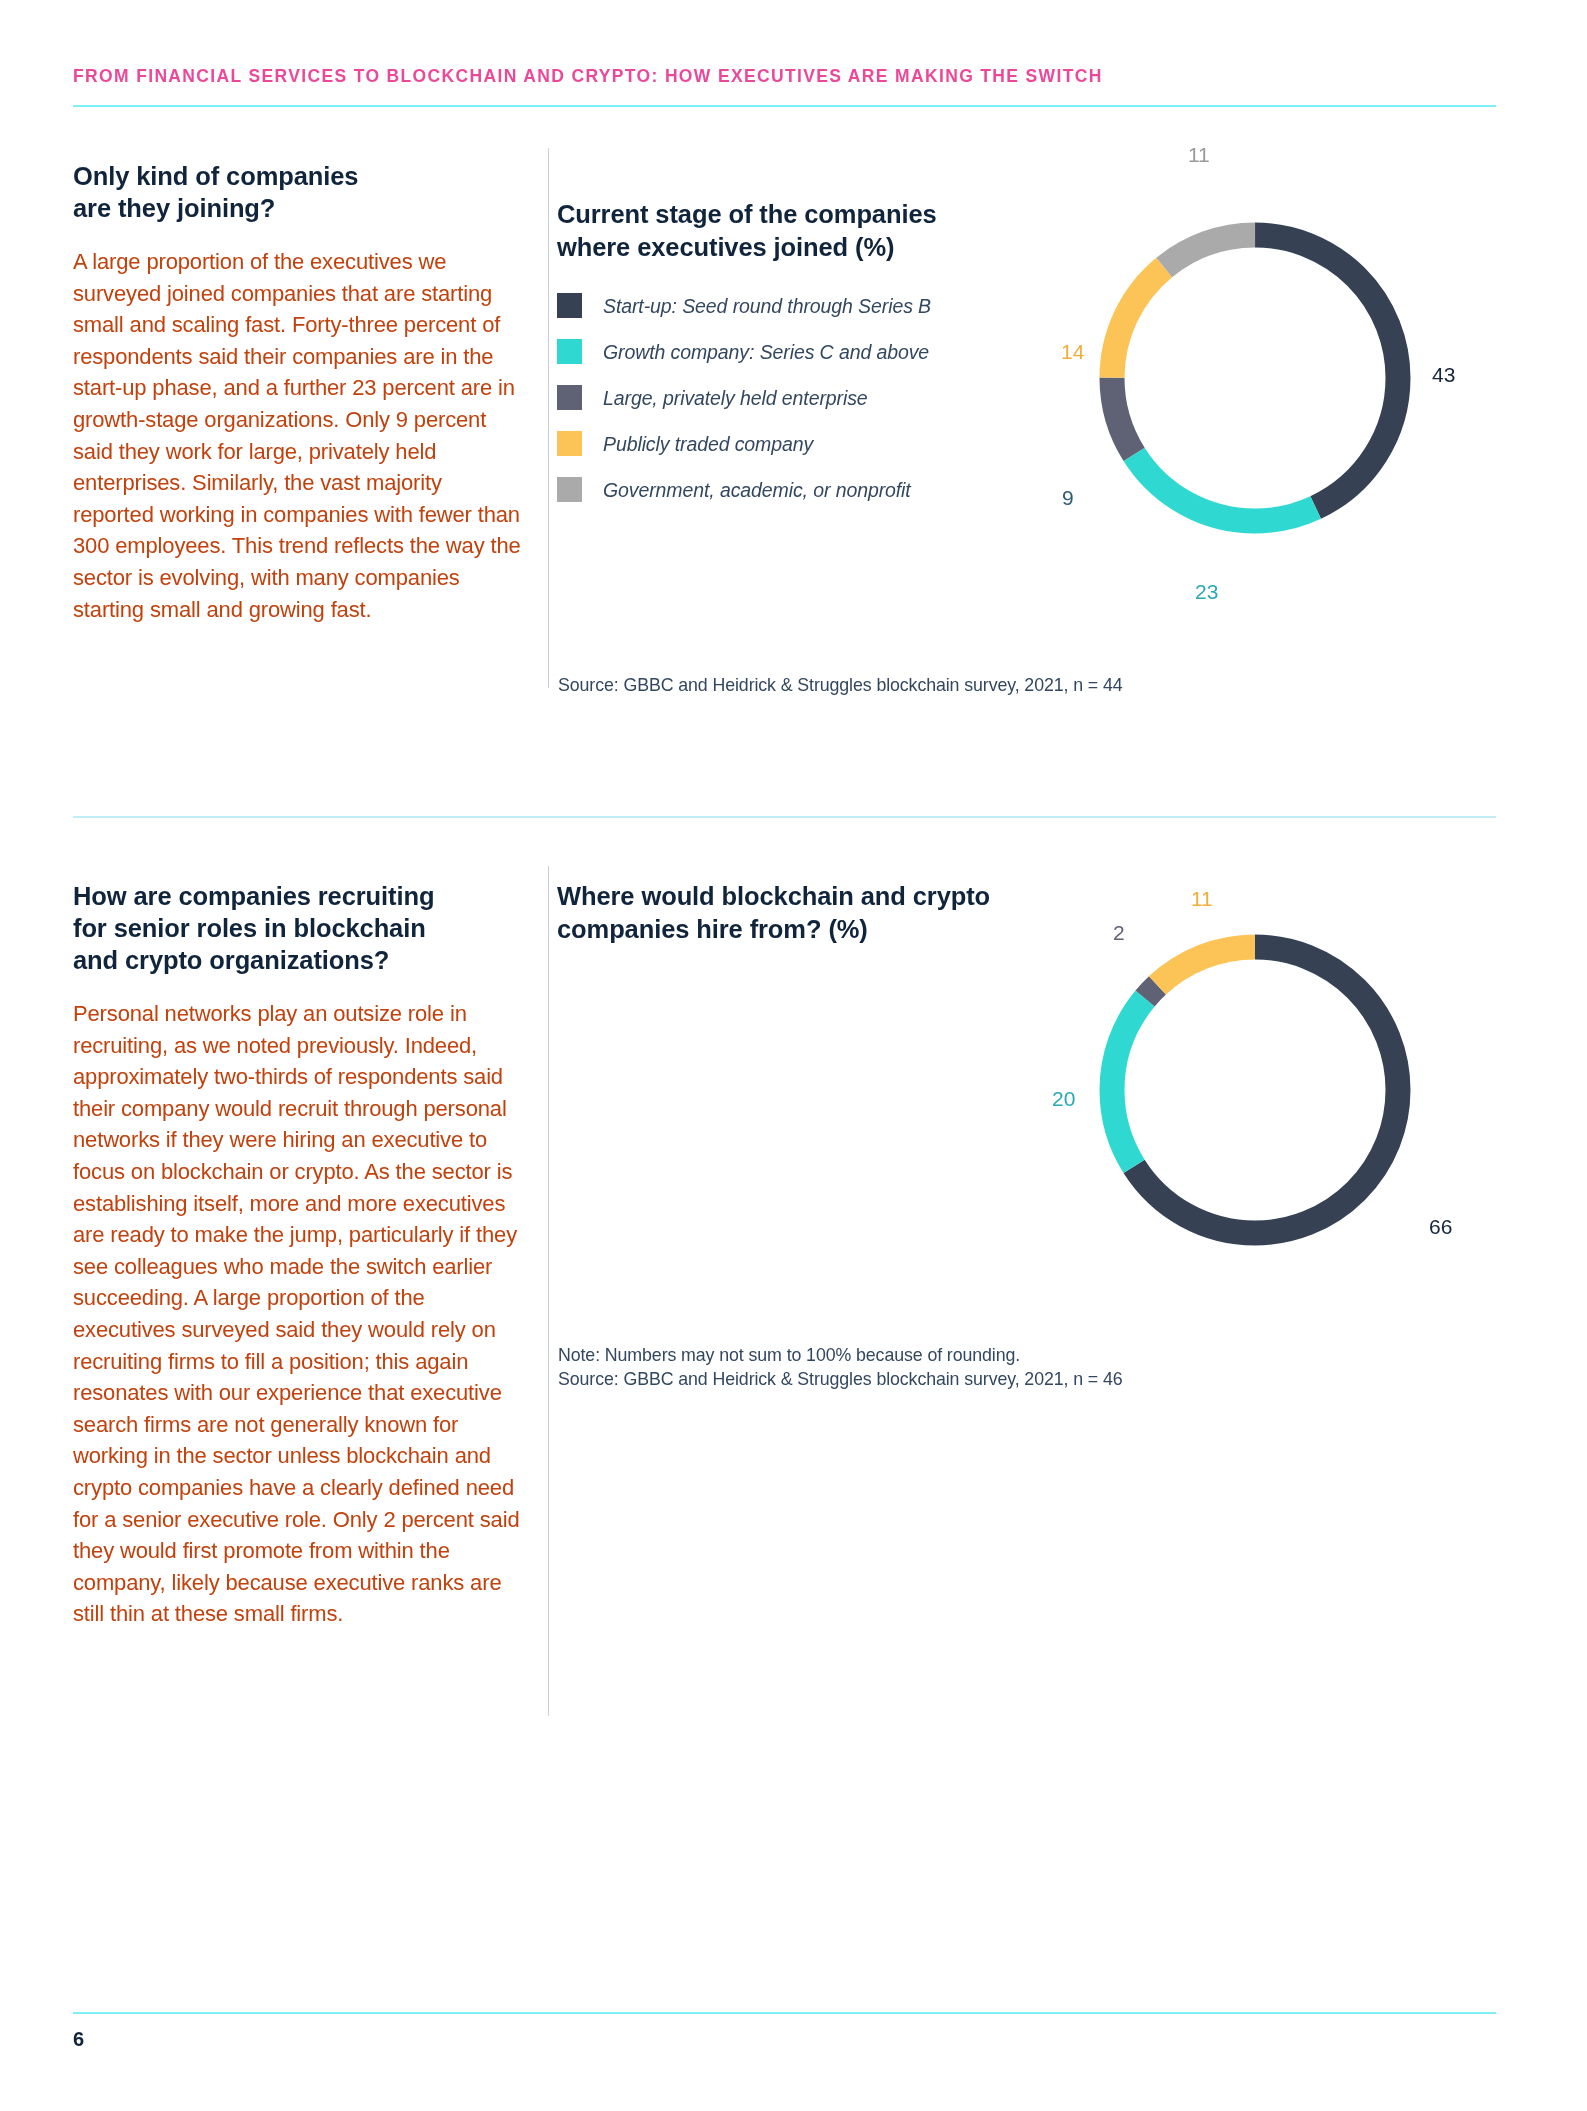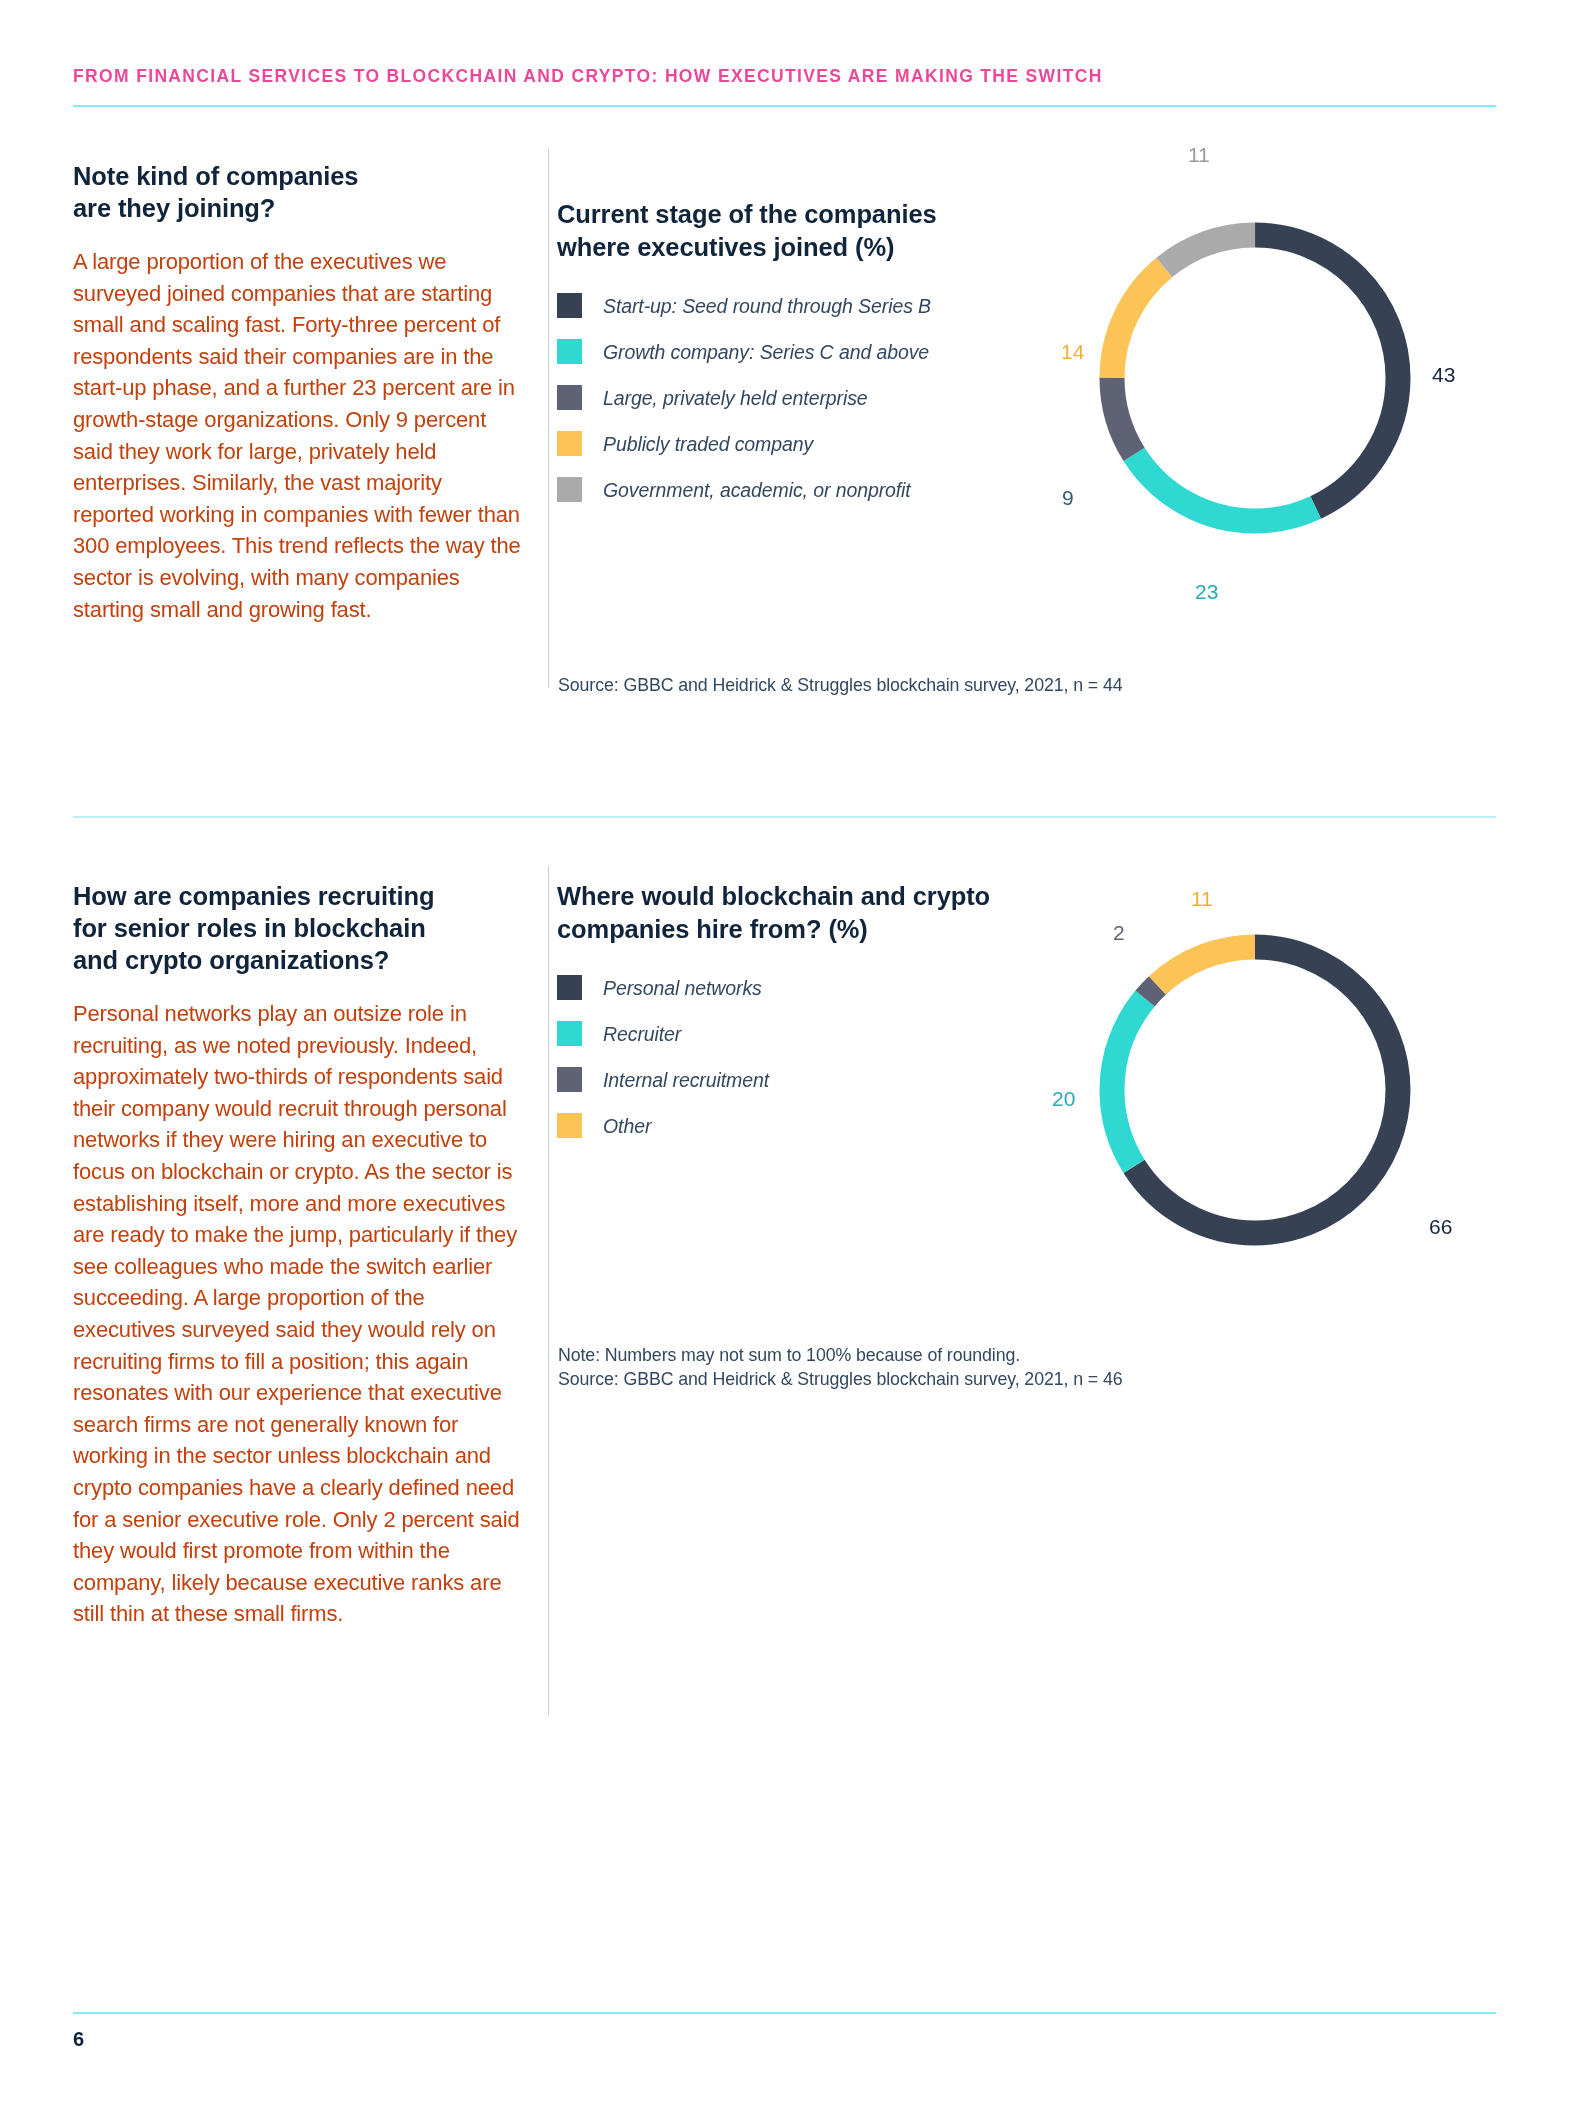--- a/index.html
+++ b/index.html
@@ -153,21 +153,21 @@
 </style>
 </head>
 <body>
 
 <div class="page">
 
   <div class="running-head">FROM FINANCIAL SERVICES TO BLOCKCHAIN AND CRYPTO: HOW EXECUTIVES ARE MAKING THE SWITCH</div>
   <div class="head-rule"></div>
 
   <div class="narrative" style="left:73px; top:160px;">
-    <h2 style="white-space: pre-line;">Note kind of companies
+    <h2 style="white-space: pre-line;">Only kind of companies
 are they joining?</h2>
     <p>A large proportion of the executives we surveyed joined companies that are starting small and scaling fast. Forty-three percent of respondents said their companies are in the start-up phase, and a further 23 percent are in growth-stage organizations. Only 9 percent said they work for large, privately held enterprises. Similarly, the vast majority reported working in companies with fewer than 300 employees. This trend reflects the way the sector is evolving, with many companies starting small and growing fast.</p>
   </div>
 
   <div class="col-divider" style="left:548px; top:148px; height:540px;"></div>
 
   <div class="chart-block" style="left:557px; top:165px;">
     <h3 class="chart-title" style="white-space: pre-line; margin-top: 33px;">Current stage of the companies
 where executives joined (%)</h3>
 
@@ -229,38 +229,20 @@
 and crypto organizations?</h2>
     <p>Personal networks play an outsize role in recruiting, as we noted previously. Indeed, approximately two-thirds of respondents said their company would recruit through personal networks if they were hiring an executive to focus on blockchain or crypto. As the sector is establishing itself, more and more executives are ready to make the jump, particularly if they see colleagues who made the switch earlier succeeding. A large proportion of the executives surveyed said they would rely on recruiting firms to fill a position; this again resonates with our experience that executive search firms are not generally known for working in the sector unless blockchain and crypto companies have a clearly defined need for a senior executive role. Only 2 percent said they would first promote from within the company, likely because executive ranks are still thin at these small firms.</p>
   </div>
 
   <div class="col-divider" style="left:548px; top:866px; height:850px;"></div>
 
   <div class="chart-block" style="left:557px; top:880px;">
     <h3 class="chart-title" style="white-space: pre-line;">Where would blockchain and crypto
 companies hire from? (%)</h3>
 
-    <ul class="legend">
-      <li>
-        <span class="swatch" style="background:#364254"></span>
-        <span class="legend-label">Personal networks</span>
-      </li>
-      <li>
-        <span class="swatch" style="background:#2fd9d2"></span>
-        <span class="legend-label">Recruiter</span>
-      </li>
-      <li>
-        <span class="swatch" style="background:#5f6275"></span>
-        <span class="legend-label">Internal recruitment</span>
-      </li>
-      <li>
-        <span class="swatch" style="background:#fcc356"></span>
-        <span class="legend-label">Other</span>
-      </li>
-    </ul>
 
     <div class="source" style="left:1px; top:463px; width:700px;">Note: Numbers may not sum to 100% because of rounding.</div>
     <div class="source" style="left:1px; top:487px; width:700px;">Source: GBBC and Heidrick &amp; Struggles blockchain survey, 2021, n = 46</div>
   </div>
 
   <div class="donut-wrap" style="left:1095px; top:930px;">
     <svg width="320" height="320" viewBox="0 0 320 320">
       <g transform="translate(160,160) rotate(-90)">
 
         <circle r="143" fill="none" stroke="#364254" stroke-width="25" stroke-dasharray="593.1 305.4" stroke-dashoffset="0"></circle>

